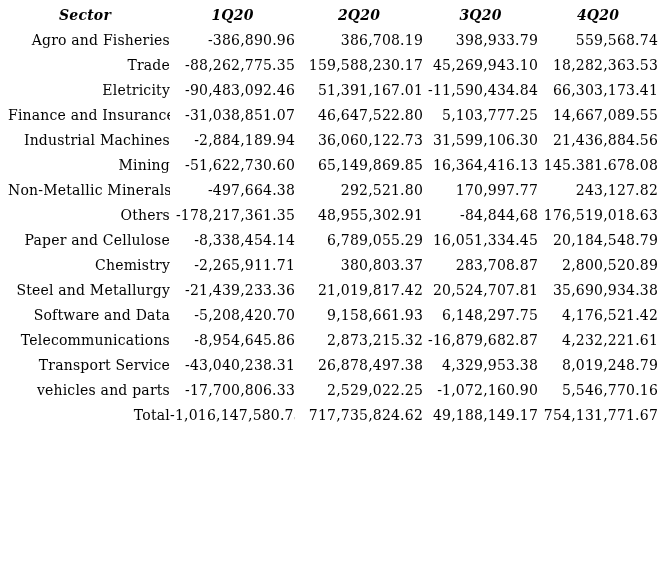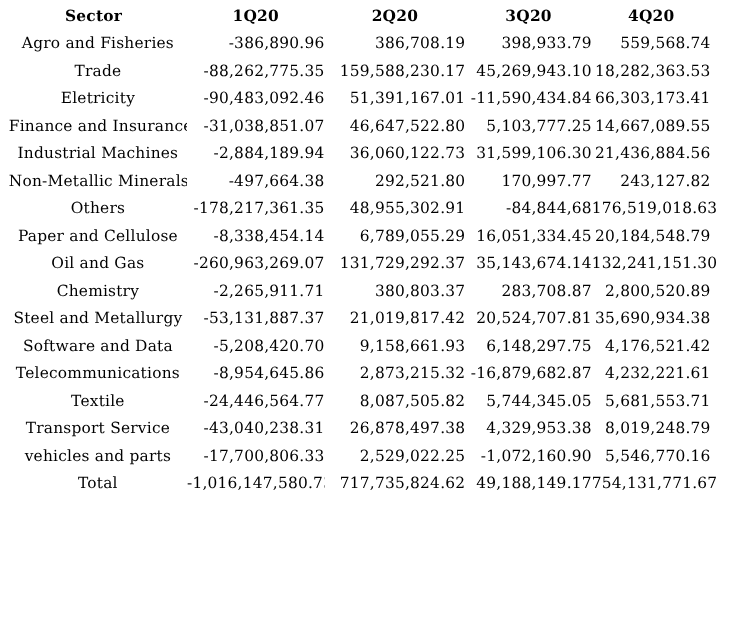--- a/index.html
+++ b/index.html
@@ -24,32 +24,33 @@
     height: 25px;
     padding: 0;
     white-space: nowrap;
     overflow: hidden;
     vertical-align: middle;
     letter-spacing: 0.2px;
   }
   .sector-table th {
     font-weight: bold;
     text-align: center;
+    font-style: italic;
   }
   .sector-table td.sector-cell {
-    text-align: center;
+    text-align: right;
     padding-left: 8px;
     margin-left: 11px;
   }
   .sector-table td.num-cell {
     text-align: right;
   }
   .sector-table th:last-child,
   .sector-table td:last-child {
-    padding-right: 19px;
+    padding-right: 7px;
   }
 </style>
 </head>
 <body>
 
 <table class="sector-table">
   <colgroup>
     <col style="width:170px">
     <col style="width:125px">
     <col style="width:128px">
@@ -95,20 +96,27 @@
         <td class="num-cell">14,667,089.55</td>
       </tr>
       <tr>
         <td class="sector-cell">Industrial Machines</td>
         <td class="num-cell">-2,884,189.94</td>
         <td class="num-cell">36,060,122.73</td>
         <td class="num-cell">31,599,106.30</td>
         <td class="num-cell">21,436,884.56</td>
       </tr>
       <tr>
+        <td class="sector-cell">Mining</td>
+        <td class="num-cell">-51,622,730.60</td>
+        <td class="num-cell">65,149,869.85</td>
+        <td class="num-cell">16,364,416.13</td>
+        <td class="num-cell">145.381.678.08</td>
+      </tr>
+      <tr>
         <td class="sector-cell">Non-Metallic Minerals</td>
         <td class="num-cell">-497,664.38</td>
         <td class="num-cell">292,521.80</td>
         <td class="num-cell">170,997.77</td>
         <td class="num-cell">243,127.82</td>
       </tr>
       <tr>
         <td class="sector-cell">Others</td>
         <td class="num-cell">-178,217,361.35</td>
         <td class="num-cell">48,955,302.91</td>
@@ -116,60 +124,46 @@
         <td class="num-cell">176,519,018.63</td>
       </tr>
       <tr>
         <td class="sector-cell">Paper and Cellulose</td>
         <td class="num-cell">-8,338,454.14</td>
         <td class="num-cell">6,789,055.29</td>
         <td class="num-cell">16,051,334.45</td>
         <td class="num-cell">20,184,548.79</td>
       </tr>
       <tr>
-        <td class="sector-cell">Oil and Gas</td>
-        <td class="num-cell">-260,963,269.07</td>
-        <td class="num-cell">131,729,292.37</td>
-        <td class="num-cell">35,143,674.14</td>
-        <td class="num-cell">132,241,151.30</td>
-      </tr>
-      <tr>
         <td class="sector-cell">Chemistry</td>
         <td class="num-cell">-2,265,911.71</td>
         <td class="num-cell">380,803.37</td>
         <td class="num-cell">283,708.87</td>
         <td class="num-cell">2,800,520.89</td>
       </tr>
       <tr>
         <td class="sector-cell">Steel and Metallurgy</td>
-        <td class="num-cell">-53,131,887.37</td>
+        <td class="num-cell">-21,439,233.36</td>
         <td class="num-cell">21,019,817.42</td>
         <td class="num-cell">20,524,707.81</td>
         <td class="num-cell">35,690,934.38</td>
       </tr>
       <tr>
         <td class="sector-cell">Software and Data</td>
         <td class="num-cell">-5,208,420.70</td>
         <td class="num-cell">9,158,661.93</td>
         <td class="num-cell">6,148,297.75</td>
         <td class="num-cell">4,176,521.42</td>
       </tr>
       <tr>
         <td class="sector-cell">Telecommunications</td>
         <td class="num-cell">-8,954,645.86</td>
         <td class="num-cell">2,873,215.32</td>
         <td class="num-cell">-16,879,682.87</td>
         <td class="num-cell">4,232,221.61</td>
-      </tr>
-      <tr>
-        <td class="sector-cell">Textile</td>
-        <td class="num-cell">-24,446,564.77</td>
-        <td class="num-cell">8,087,505.82</td>
-        <td class="num-cell">5,744,345.05</td>
-        <td class="num-cell">5,681,553.71</td>
       </tr>
       <tr>
         <td class="sector-cell">Transport Service</td>
         <td class="num-cell">-43,040,238.31</td>
         <td class="num-cell">26,878,497.38</td>
         <td class="num-cell">4,329,953.38</td>
         <td class="num-cell">8,019,248.79</td>
       </tr>
       <tr>
         <td class="sector-cell">vehicles and parts</td>

